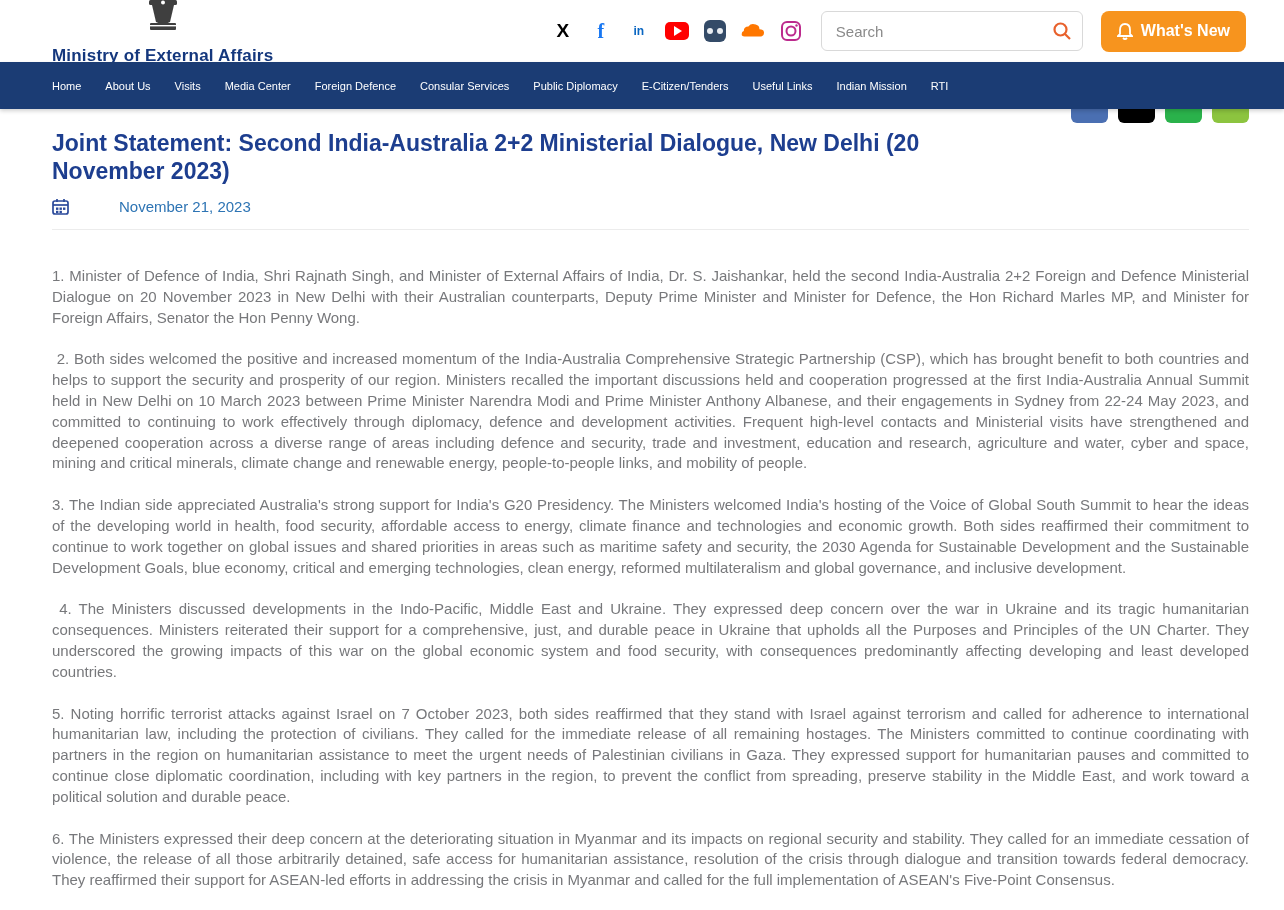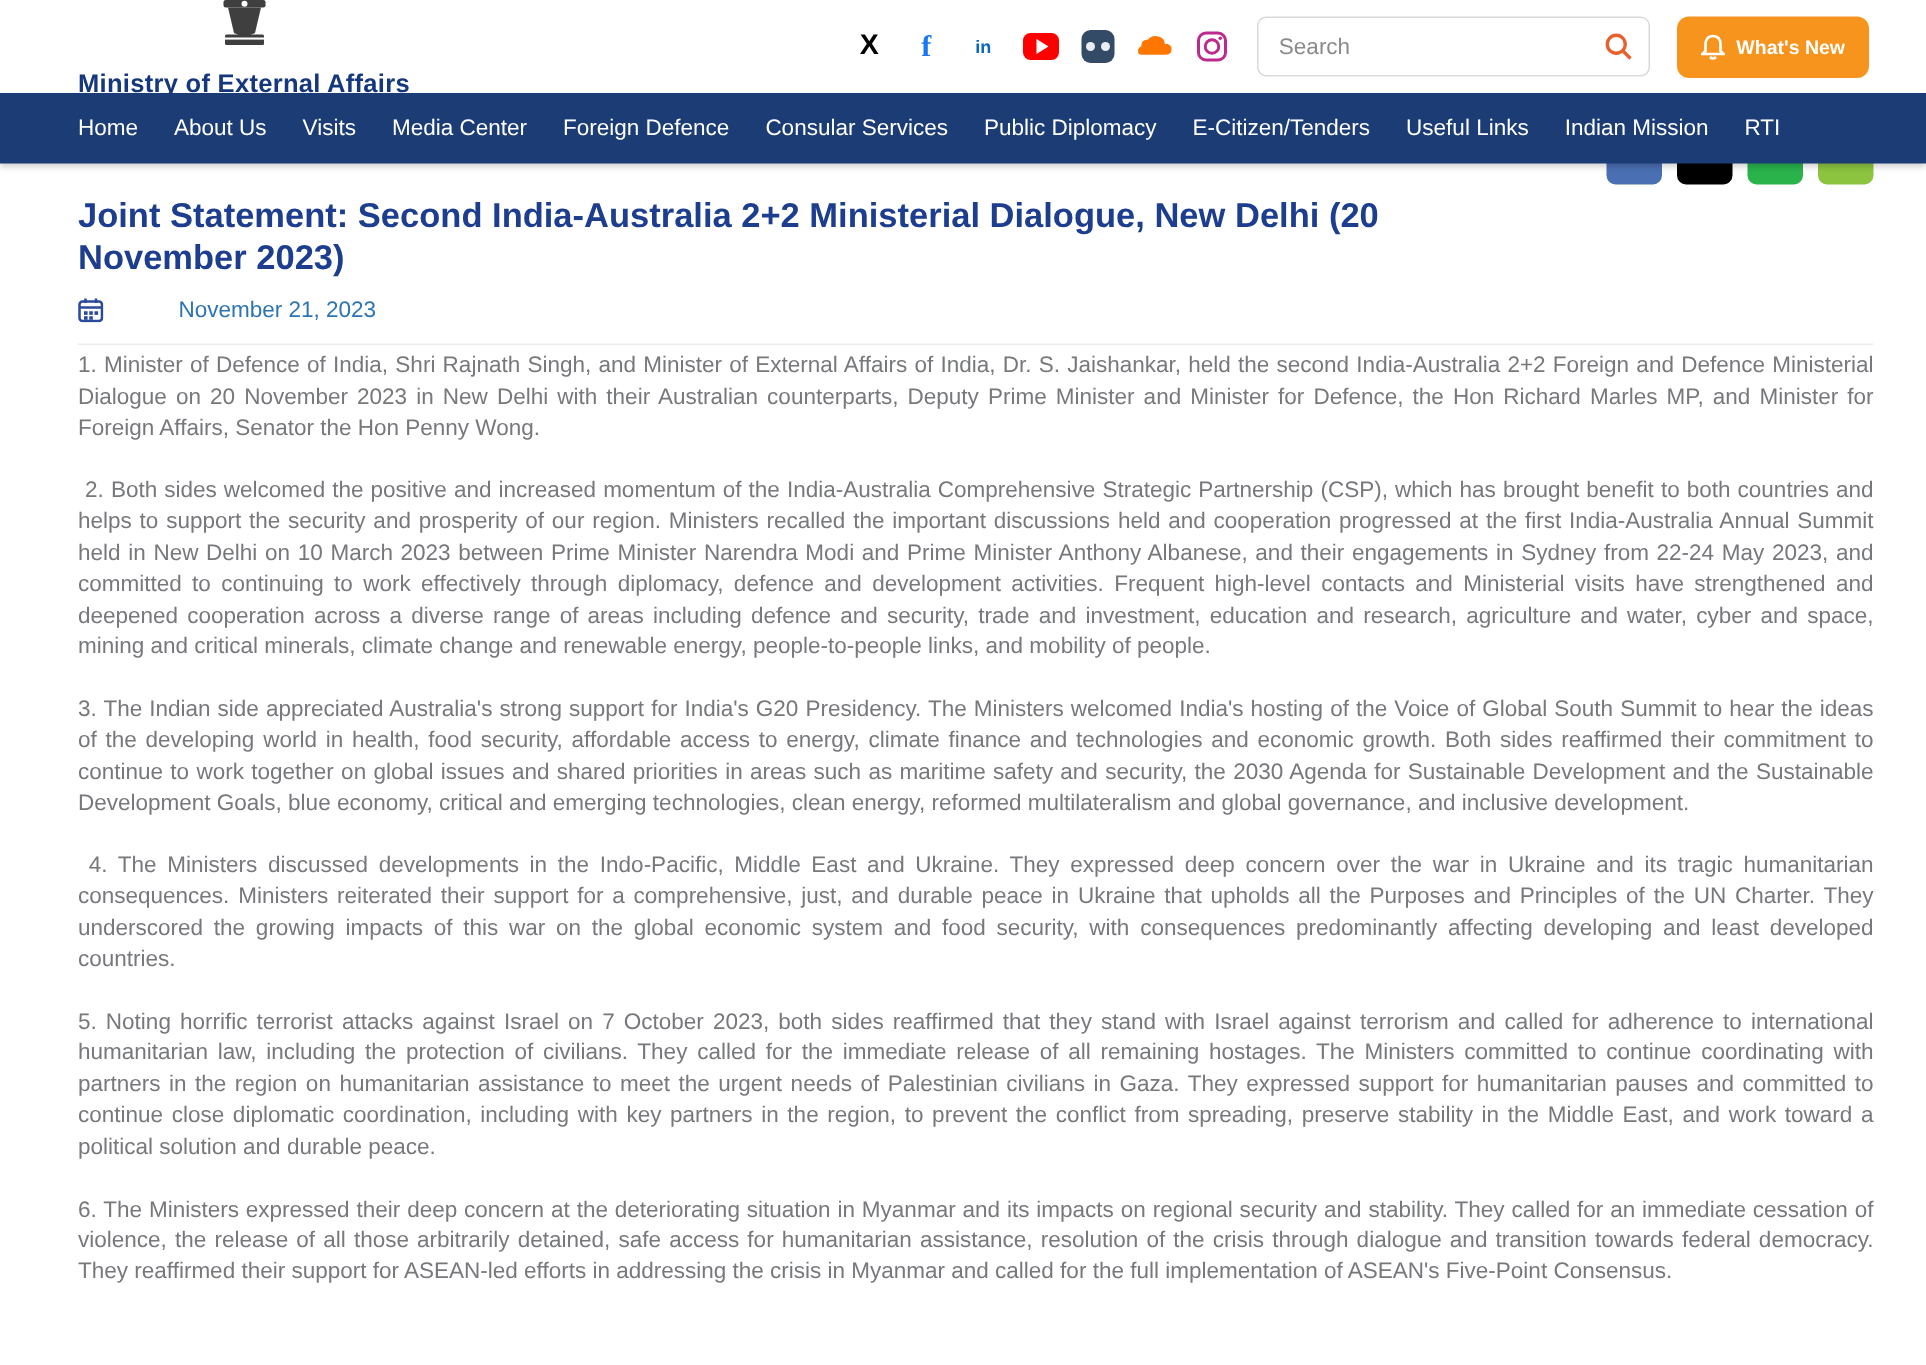--- a/index.html
+++ b/index.html
@@ -31,39 +31,39 @@
 
   .search-box { display:flex; align-items:center; width:262px; height:40px;
                 border:1px solid #d9d9d9; border-radius:6px; background:#fff; padding:0 10px 0 14px; }
   .search-box input { flex:1; border:none; outline:none; font-size:15px; color:#444;
                       font-family:"Liberation Sans",sans-serif; }
   .search-box input::placeholder { color:#8a8a8a; }
   .search-btn { background:none; border:none; cursor:pointer; display:flex; align-items:center; }
 
   .whats-new { display:flex; align-items:center; gap:8px; height:41px; padding:0 16px;
                background:#f7941e; border:none; border-radius:8px; cursor:pointer;
-               color:#fff; font-size:13px; font-weight:bold; font-family:"Liberation Sans",sans-serif; }
+               color:#fff; font-size:16px; font-weight:bold; font-family:"Liberation Sans",sans-serif; }
 
   
   nav.main-nav { position:relative; z-index:2; height:47px; background:#1b3c74;
                  display:flex; align-items:center; padding:0 40px; box-shadow:0 2px 4px rgba(0,0,0,.18); }
-  nav.main-nav a { color:#ffffff; text-decoration:none; font-size:15px; padding:0 12px; cursor:pointer; }
+  nav.main-nav a { color:#ffffff; text-decoration:none; font-size:11px; padding:0 12px; cursor:pointer; }
   nav.main-nav a:first-child { padding-left:12px; }
 
   
   main { position:relative; z-index:1; padding:0 35px 0 52px; background:#fff; }
   .share-row { display:flex; justify-content:flex-end; gap:10px; margin:-13px 0 6px 0; }
   .share-btn { width:37px; height:27px; border-radius:6px; border:none; cursor:pointer; }
 
   h1.page-title { color:#1d3e8f; font-size:23px; font-weight:600; line-height:1.22;
                   max-width:890px; margin-top:2px; }
   .date-row { display:flex; align-items:center; gap:8px; margin:13px 0 0 0; }
   .date-row span { color:#2d74b4; font-size:15px;margin-left:42px; }
 
-  article { margin-top:14px; border-top:1px solid #ececec; padding-top:4px; }
+  article { margin-top:14px; border-top:1px solid #ececec; padding-top:36px; }
   article p { color:#77787b; font-size:15px; line-height:20.8px; text-align:justify;
               white-space:pre-wrap; margin-bottom:21px; }
 </style>
 </head>
 <body>
 
 <header class="top-header">
   <div class="logo-area">
     <svg class="emblem" viewBox="0 0 40 54">
       <g fill="#3f3f3f">

